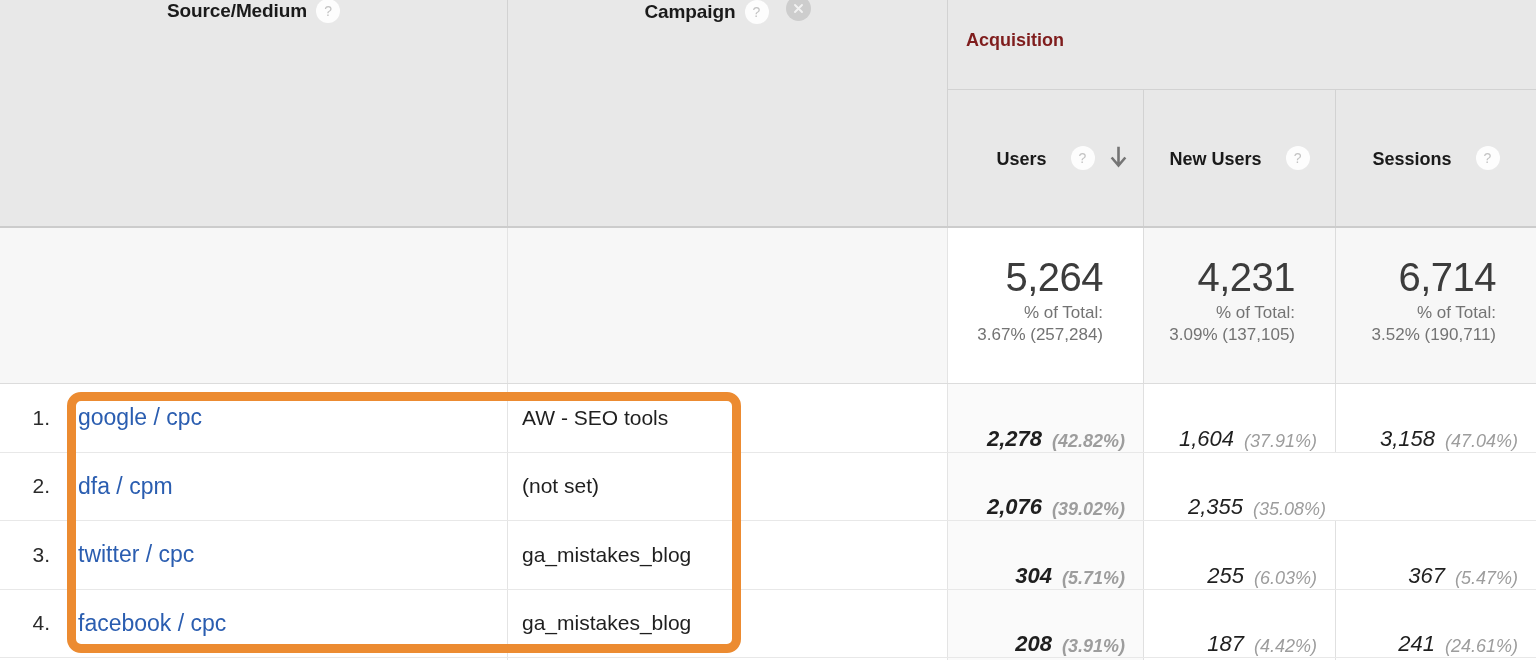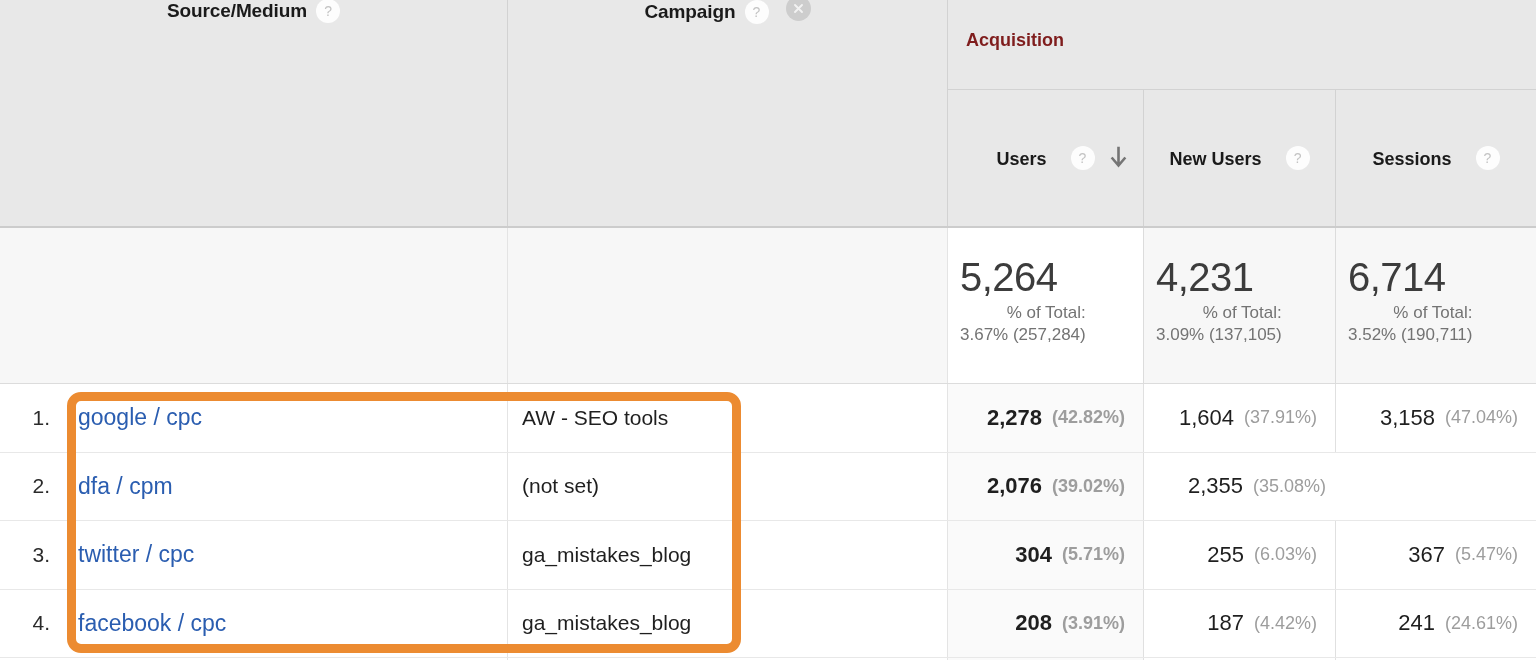--- a/index.html
+++ b/index.html
@@ -155,23 +155,23 @@
   .sum-blank {
     box-sizing: border-box;
     border-right: 1px solid #e4e4e4;
     height: 100%;
   }
   .sum-cell {
     box-sizing: border-box;
     border-right: 1px solid #dcdcdc;
     display: flex;
     flex-direction: column;
-    align-items: flex-start;
+    align-items: flex-end;
     justify-content: flex-start;
-    padding: 28px 4px 0 12px;
+    padding: 28px 40px 0 12px;
   }
   .sum-cell:last-child { border-right: none; }
   .sum-cell.highlight { background: #ffffff; }
   .sum-big {
     font-size: 40px;
     color: #3c3c3c;
     font-weight: normal;
     letter-spacing: -0.5px;
     line-height: 1.05;
   }
@@ -225,25 +225,26 @@
     padding-left: 14px;
   }
   .camp-text {
     font-size: 21px;
     color: #1f1f1f;
   }
   .cell-metric {
     box-sizing: border-box;
     border-right: 1px solid #e0e0e0;
     display: flex;
-    align-items: center;
+    align-items: flex-end;
     justify-content: flex-end;
     height: 100%;
     padding-right: 18px;
     gap: 10px;
+    font-style: italic;
   }
   .cell-metric:last-child { border-right: none; }
   .cell-metric.highlight { background: #fafafa; }
   .m-val {
     font-size: 22px;
     color: #1f1f1f;
   }
   .cell-metric.highlight .m-val { font-weight: bold; }
   .m-pct {
     font-size: 18px;

